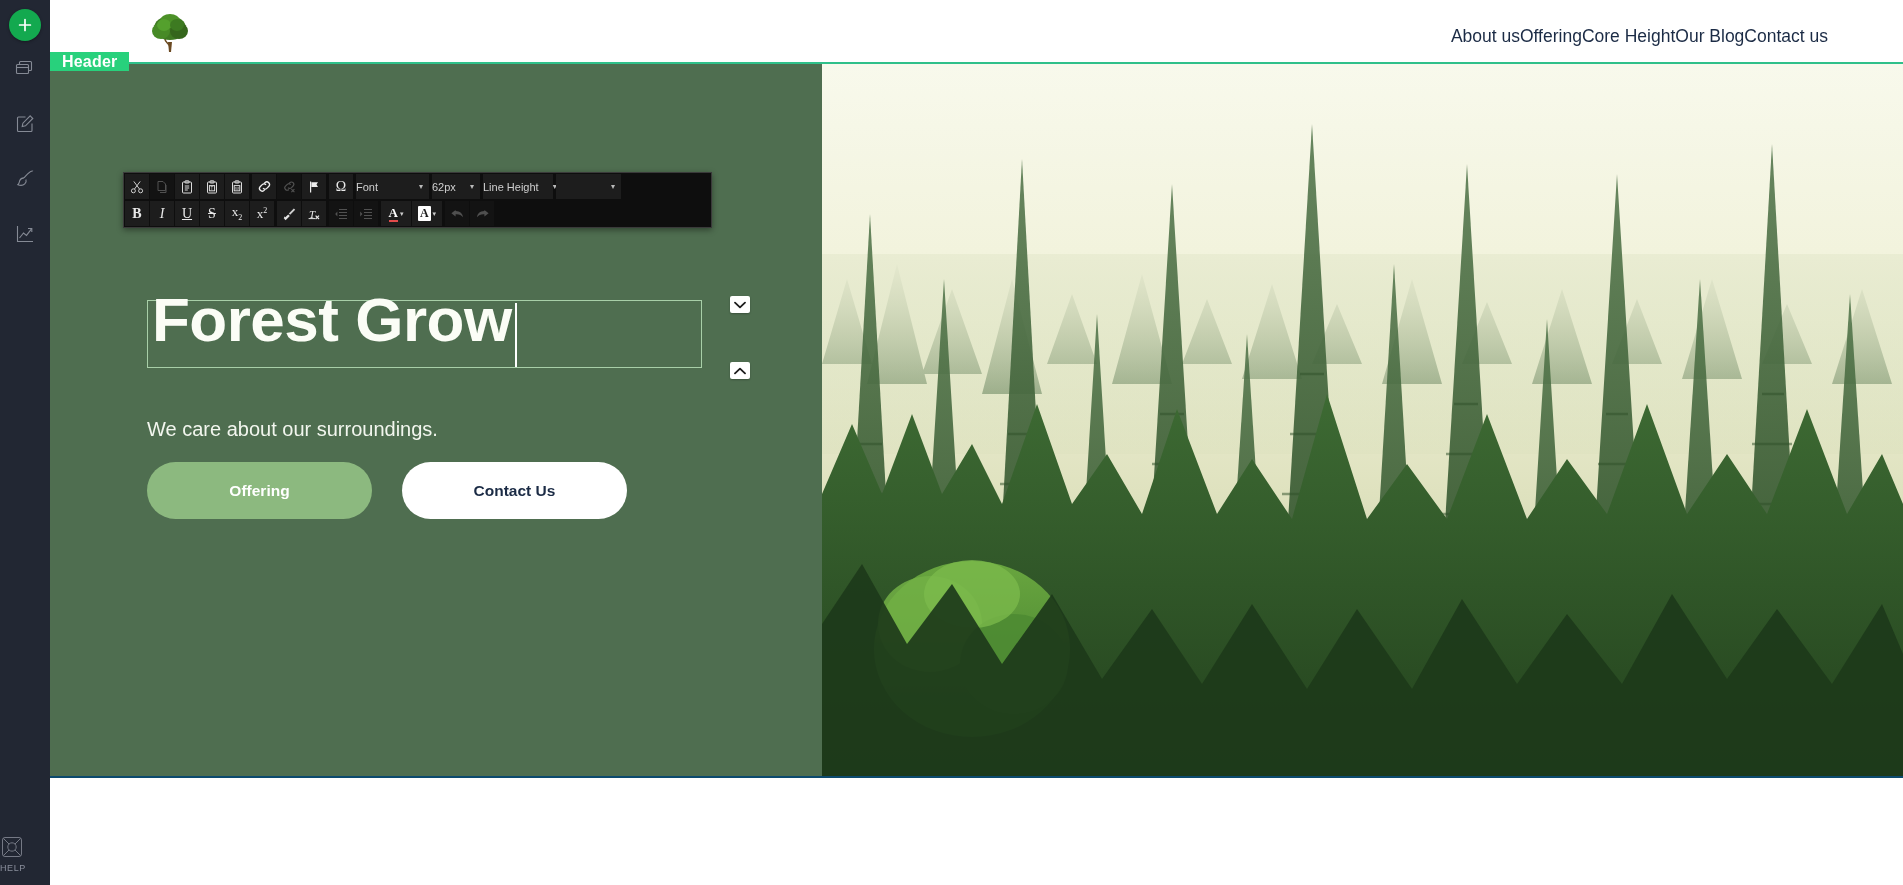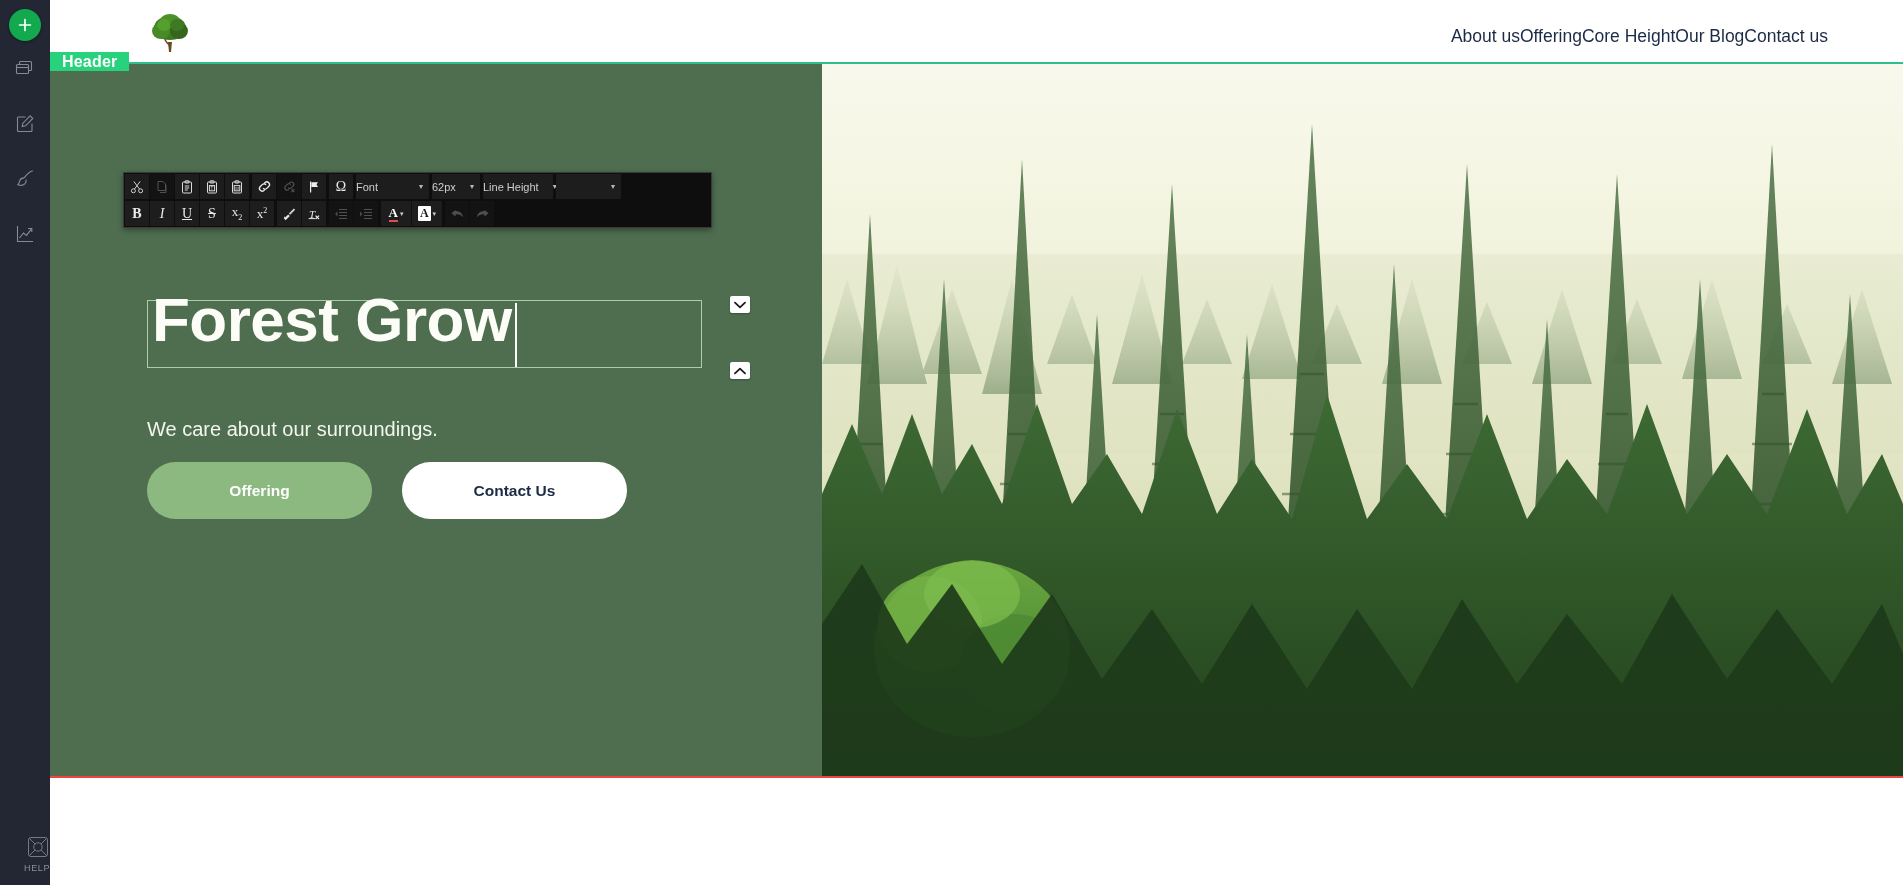--- a/index.html
+++ b/index.html
@@ -31,21 +31,21 @@
   .add-btn svg { display:block; }
   .side-icon {
     width: 50px; height: 55px;
     display: flex; align-items: center; justify-content: center;
     cursor: pointer;
   }
   .side-icon:first-of-type { margin-top: 17px; }
   .side-icon svg { display: block; opacity: .62; }
   .help-wrap {
     position: absolute; bottom: 12px; left: 0; width: 50px;
-    display: flex; flex-direction: column; align-items: flex-end;
+    display: flex; flex-direction: column; align-items: flex-start;
     cursor: pointer;
   }
   .help-wrap svg { opacity: .55; display:block; }
   .help-label {
     font-size: 9px; color: #8a8f9c; letter-spacing: .6px;
     margin-top: 4px;
   }
 
   
   #canvas {
@@ -87,21 +87,21 @@
     letter-spacing: .2px;
     z-index: 30;
   }
 
   
   #hero {
     position: absolute; left: 0; top: 62px;
     width: 1853px; height: 716px;
     display: flex;
     border-top: 2px solid #2fc08a;
-    border-bottom: 2px solid #ef4444;
+    border-bottom: 2px solid #0c4a6e;
   }
   #hero-left {
     width: 772px; height: 100%;
     background: #4f6e50;
     position: relative;
     flex: none;
   }
   #hero-right {
     flex: 1; height: 100%;
     position: relative; overflow: hidden;

